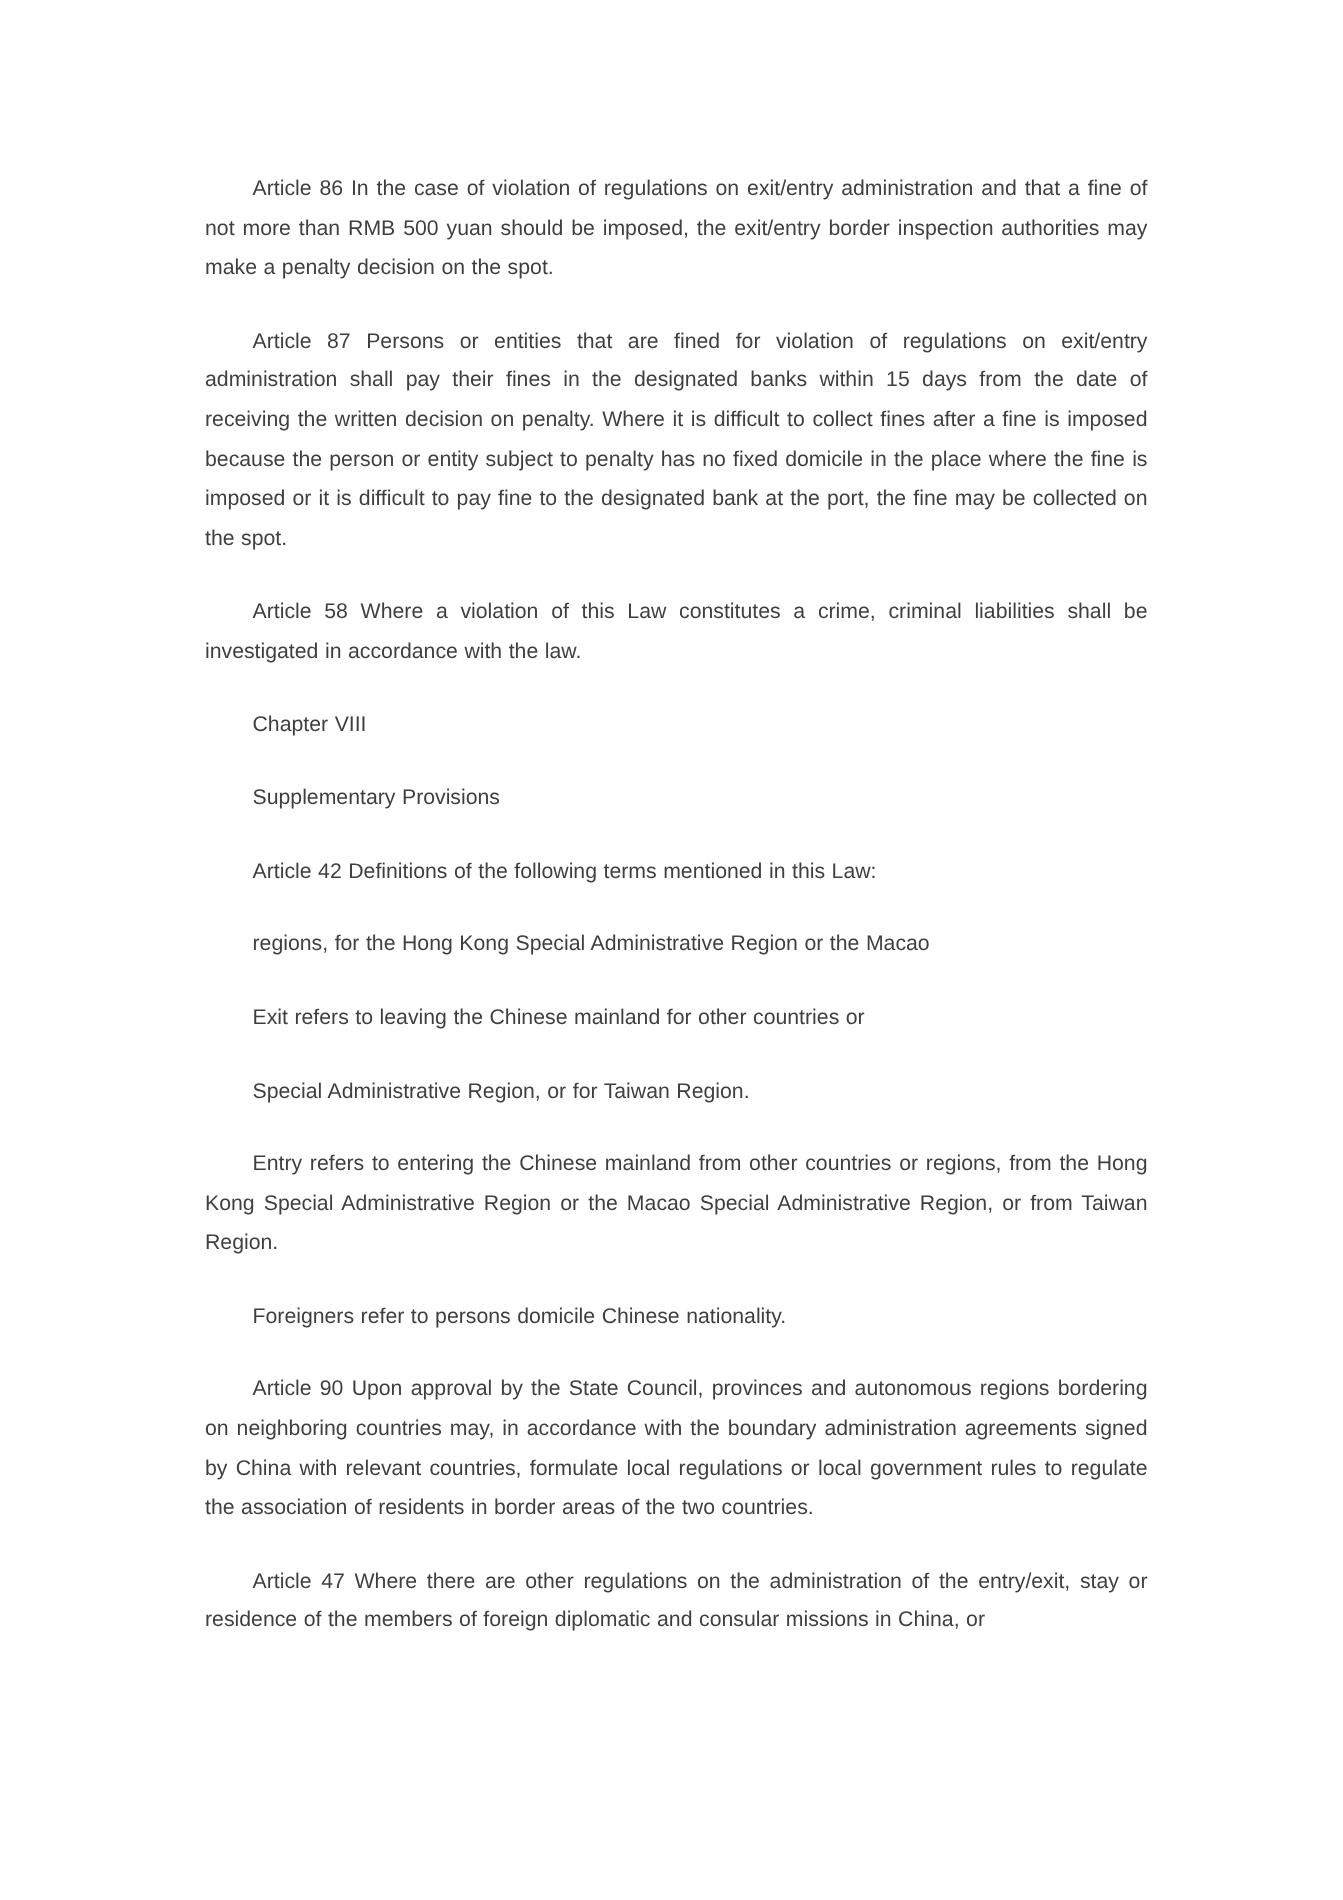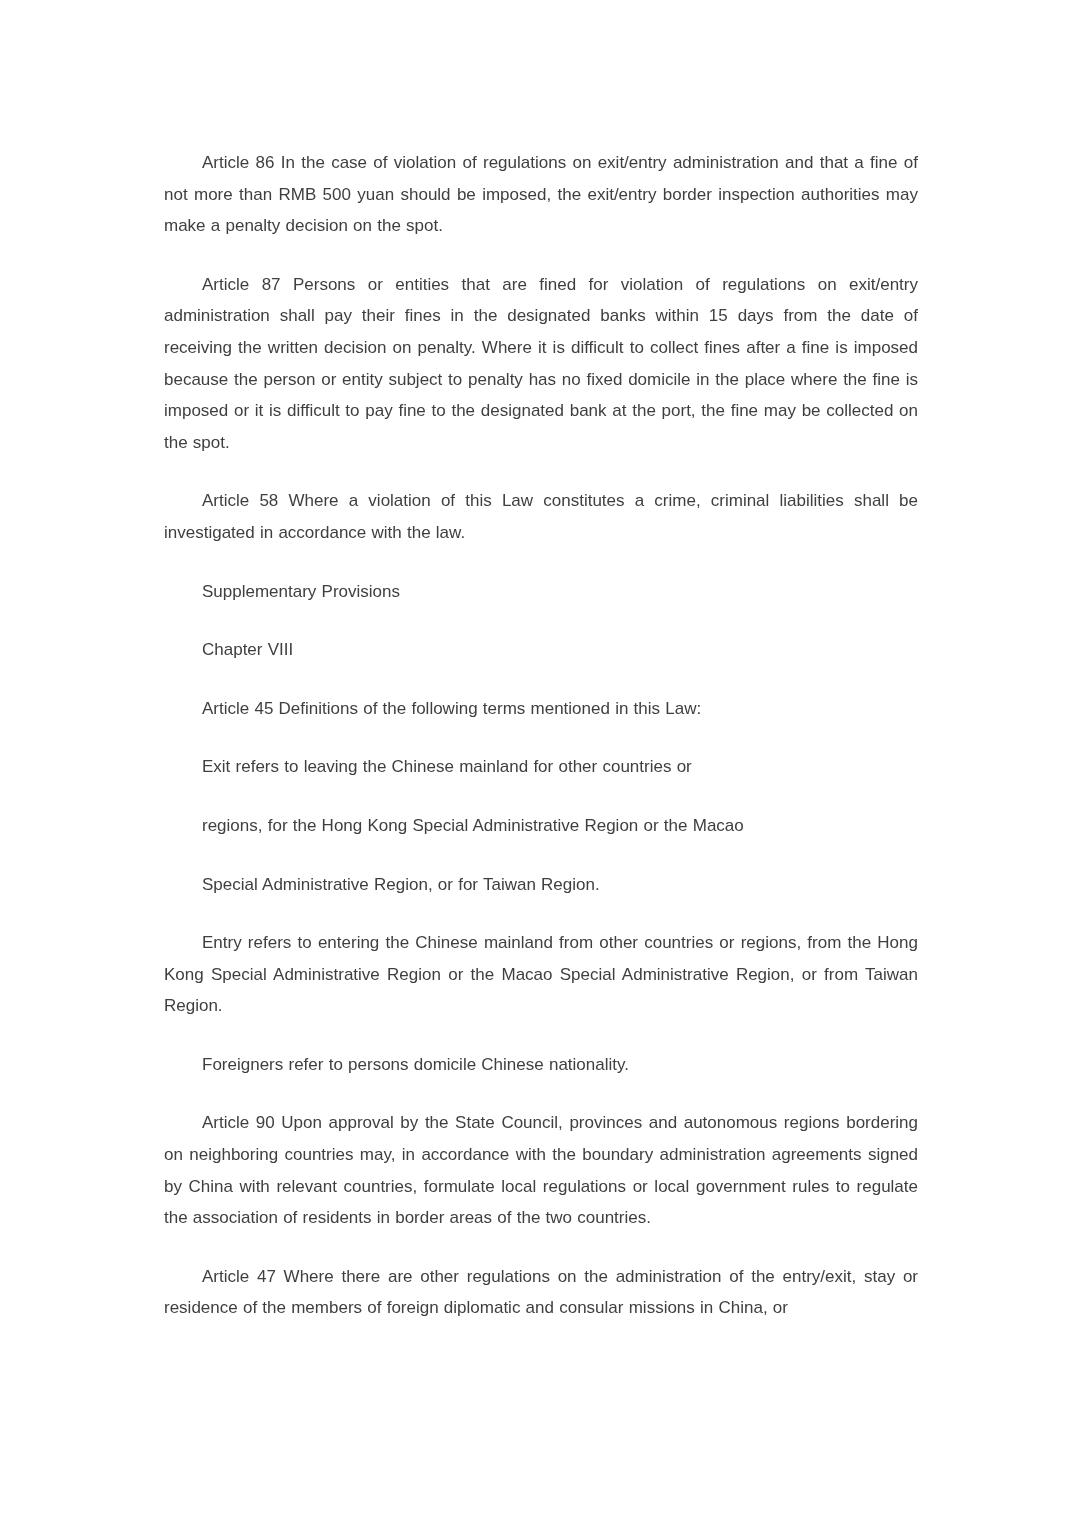--- a/index.html
+++ b/index.html
@@ -15,41 +15,41 @@
     background: #ffffff;
     box-sizing: border-box;
     padding: 131px 156px 0 164px;
     font-family: "Liberation Sans", sans-serif;
     font-size: 17px;
     line-height: 31.6px;
     color: #3f3f3f;
     overflow: hidden;
   }
   .page p {
-    margin: 16px 0 27px 0;
+    margin: 4px 0 27px 0;
     text-indent: 38px;
     word-spacing: 0.5px;
   }
   .page p.justify {
     text-align: justify;
   }
   .page p.left {
     text-align: left;
   }
 </style>
 </head>
 <body>
 
 <div class="page" style="color: rgb(63, 63, 63); background: rgb(255, 255, 255);">
   <p class="justify">Article 86 In the case of violation of regulations on exit/entry administration and that a fine of not more than RMB 500 yuan should be imposed, the exit/entry border inspection authorities may make a penalty decision on the spot.</p>
   <p class="justify">Article 87 Persons or entities that are fined for violation of regulations on exit/entry administration shall pay their fines in the designated banks within 15 days from the date of receiving the written decision on penalty. Where it is difficult to collect fines after a fine is imposed because the person or entity subject to penalty has no fixed domicile in the place where the fine is imposed or it is difficult to pay fine to the designated bank at the port, the fine may be collected on the spot.</p>
   <p class="justify">Article 58 Where a violation of this Law constitutes a crime, criminal liabilities shall be investigated in accordance with the law.</p>
+  <p class="left">Chapter VIII</p>
   <p class="left">Supplementary Provisions</p>
-  <p class="left">Chapter VIII</p>
-  <p class="left">Article 45 Definitions of the following terms mentioned in this Law:</p>
+  <p class="left">Article 42 Definitions of the following terms mentioned in this Law:</p>
+  <p class="left">regions, for the Hong Kong Special Administrative Region or the Macao</p>
   <p class="left">Exit refers to leaving the Chinese mainland for other countries or</p>
-  <p class="left">regions, for the Hong Kong Special Administrative Region or the Macao</p>
   <p class="left">Special Administrative Region, or for Taiwan Region.</p>
   <p class="justify">Entry refers to entering the Chinese mainland from other countries or regions, from the Hong Kong Special Administrative Region or the Macao Special Administrative Region, or from Taiwan Region.</p>
   <p class="left">Foreigners refer to persons domicile Chinese nationality.</p>
   <p class="justify">Article 90 Upon approval by the State Council, provinces and autonomous regions bordering on neighboring countries may, in accordance with the boundary administration agreements signed by China with relevant countries, formulate local regulations or local government rules to regulate the association of residents in border areas of the two countries.</p>
   <p class="justify">Article 47 Where there are other regulations on the administration of the entry/exit, stay or residence of the members of foreign diplomatic and consular missions in China, or</p>
 </div>
 
 </body></html>

